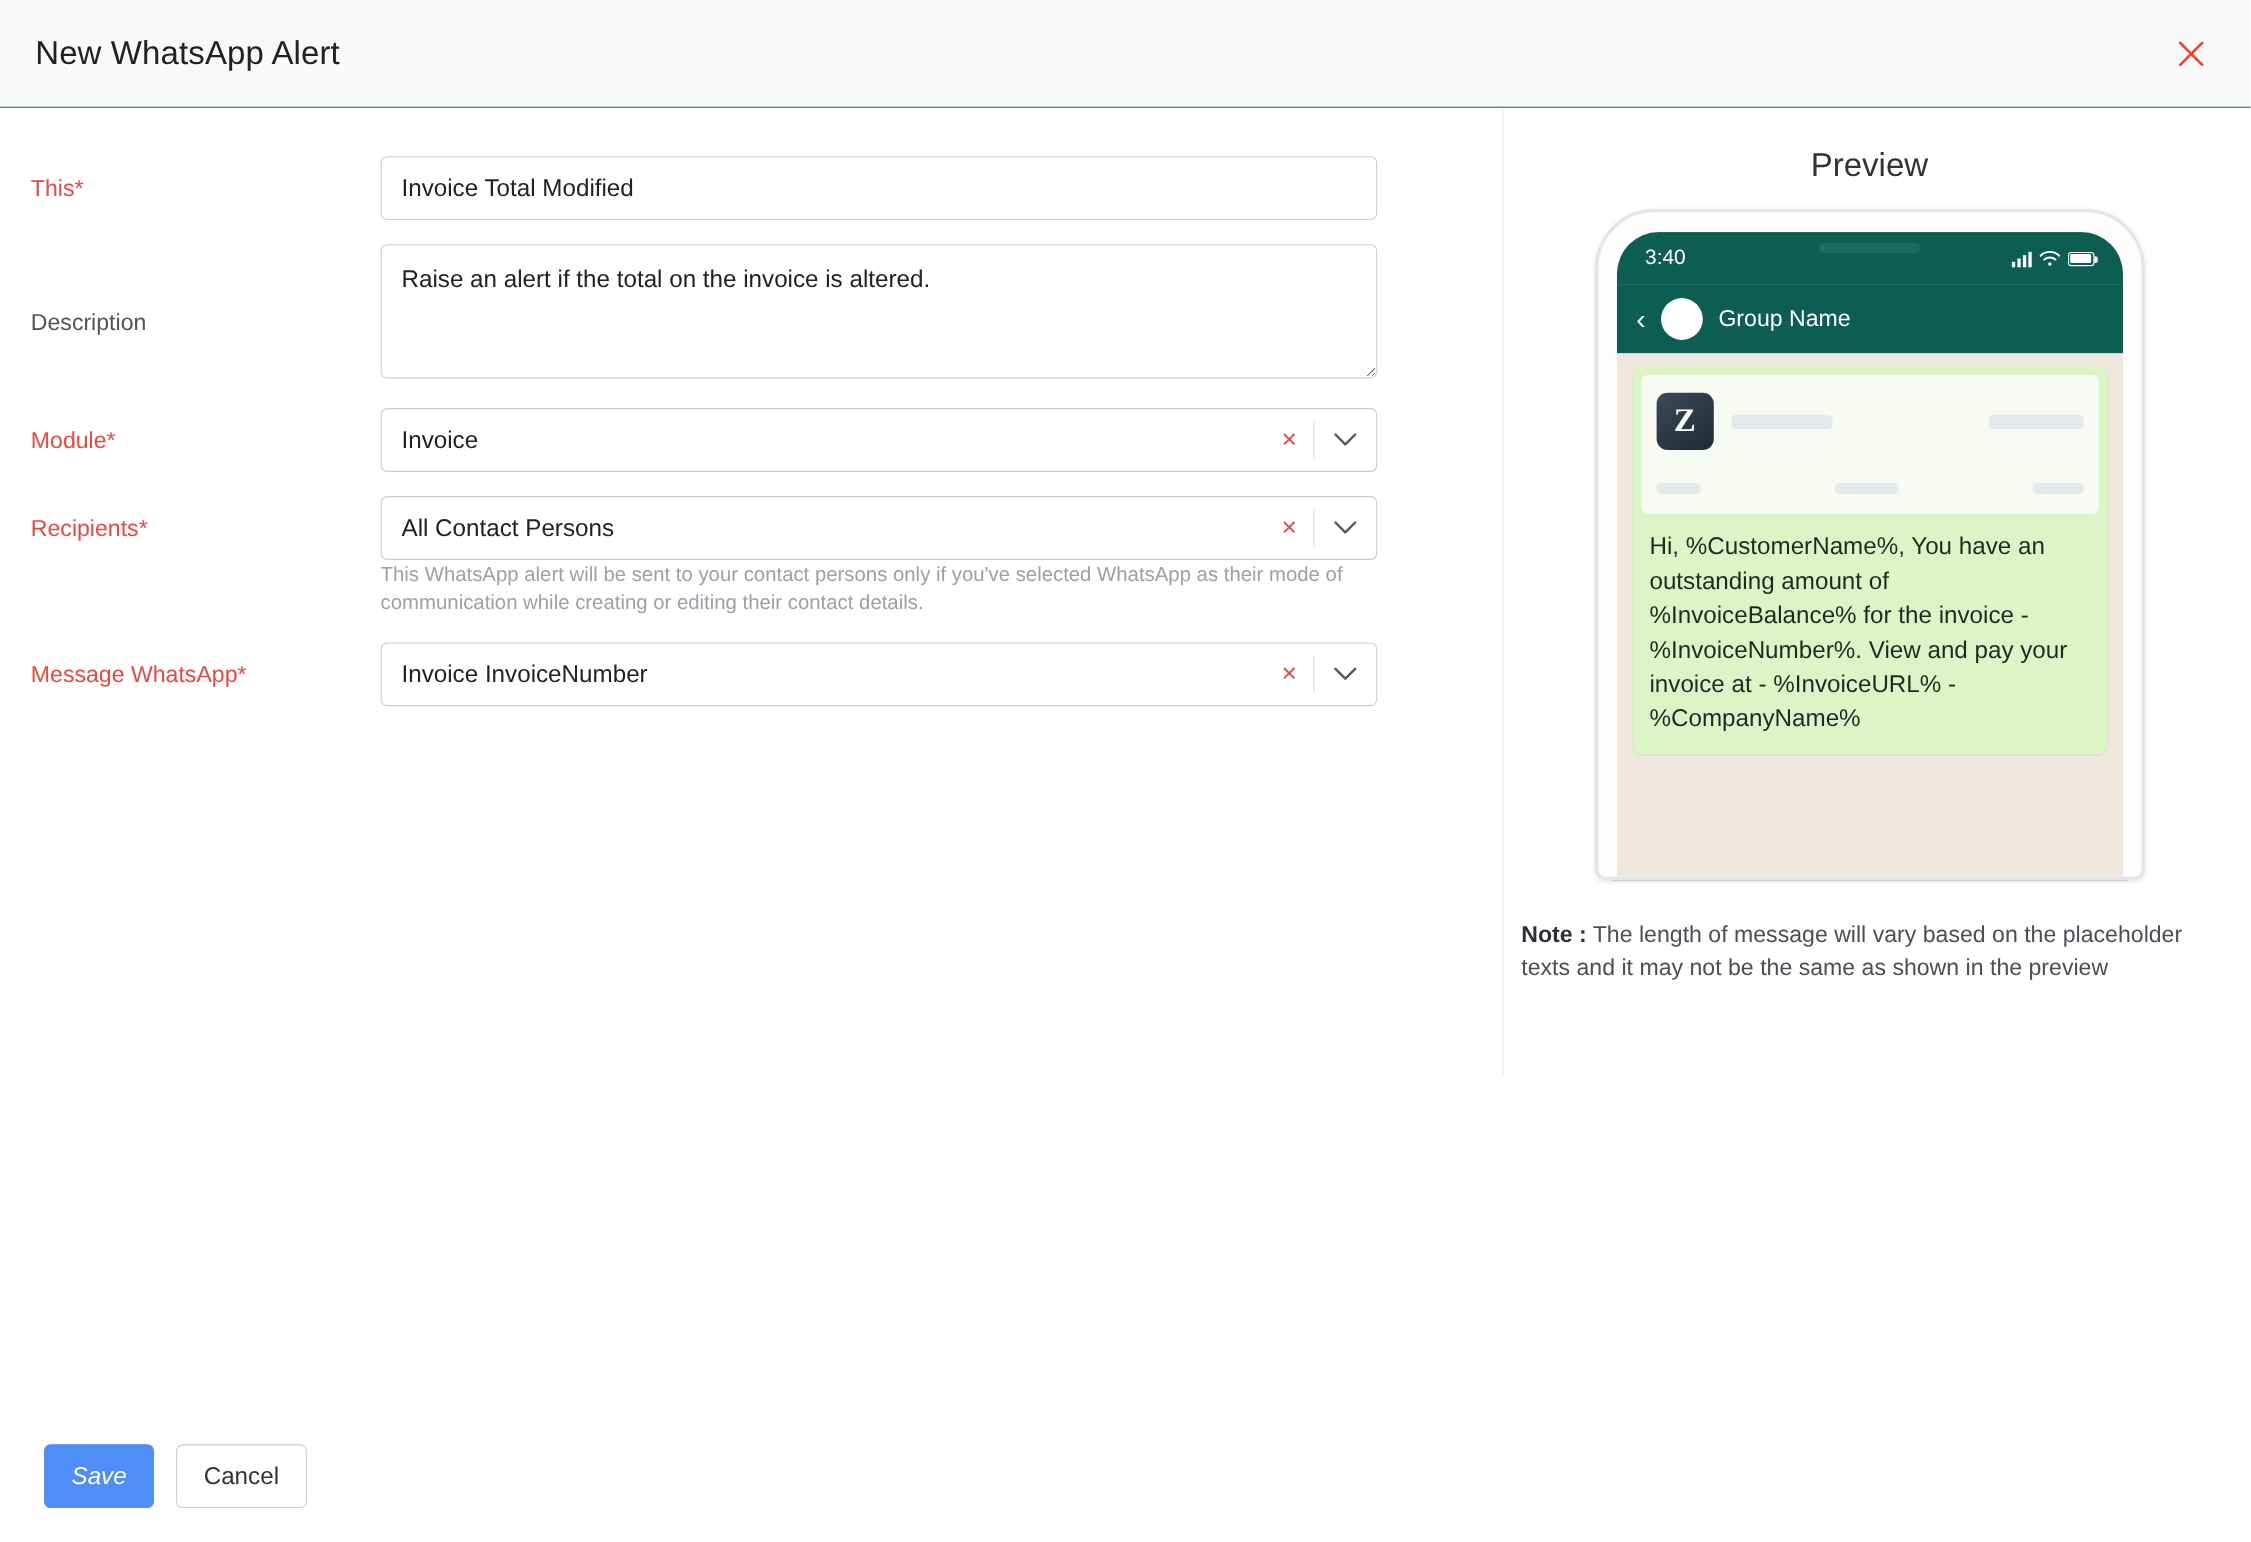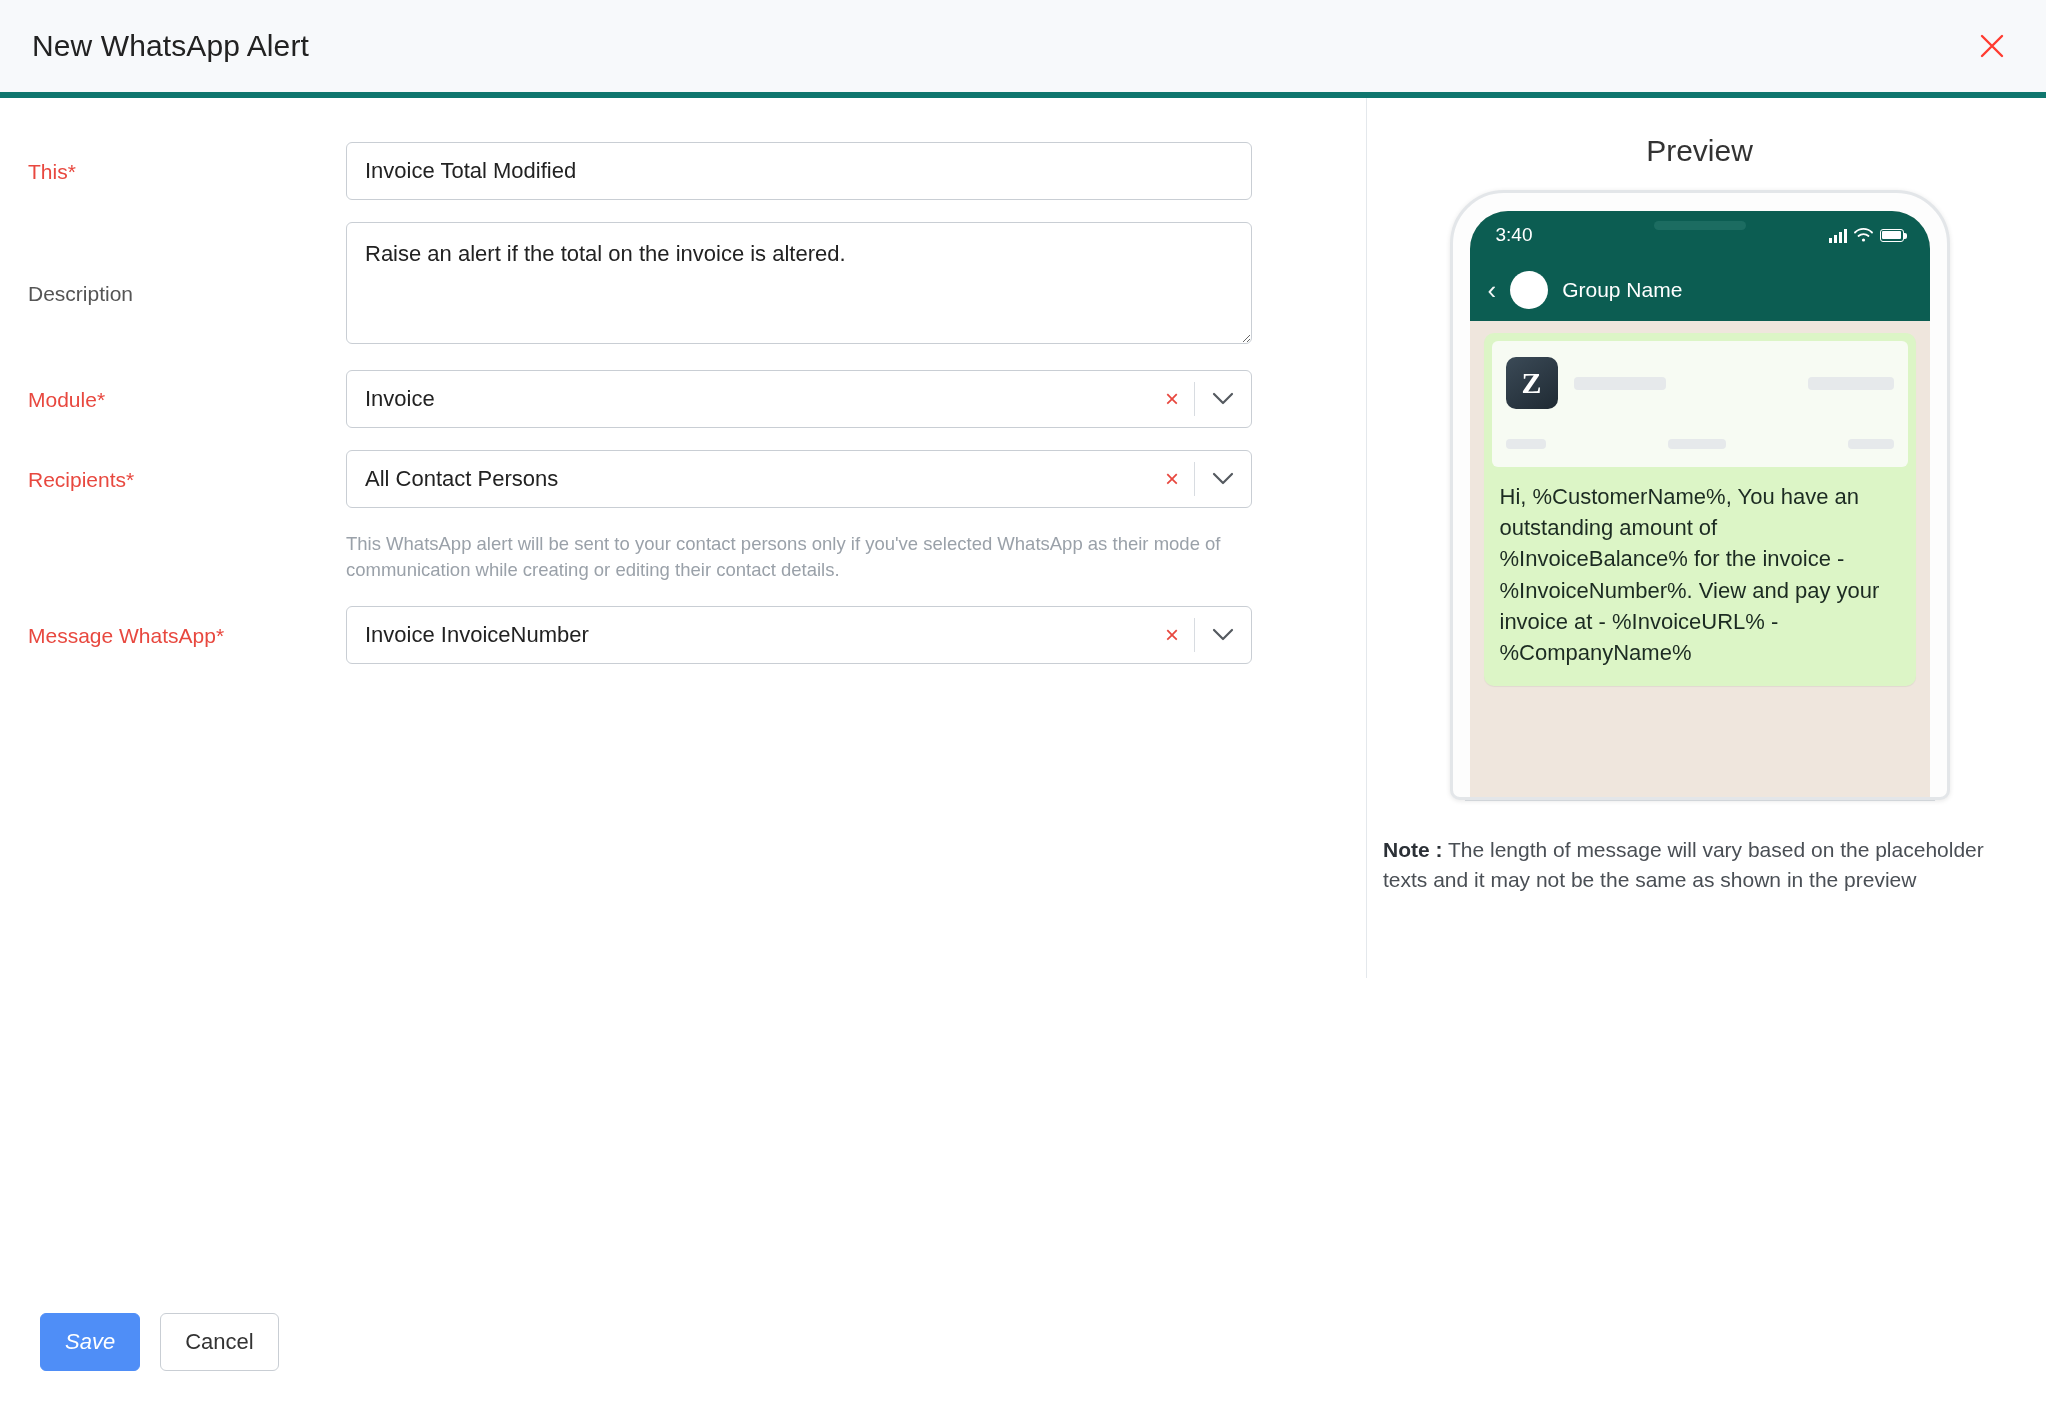--- a/index.html
+++ b/index.html
@@ -18,21 +18,21 @@
     height: 1402px;
     background: #ffffff;
     display: flex;
     flex-direction: column;
   }
   
   .dialog-header {
     height: 98px;
     min-height: 98px;
     background: #f7f9fb;
-    border-bottom: 6px solid #0f766e;
+    border-bottom: 1px solid #0f766e;
     display: flex;
     align-items: center;
     justify-content: space-between;
     padding: 0 34px 0 32px;
   }
   .dialog-title {
     font-size: 30px;
     color: #222222;
     font-weight: 400;
     letter-spacing: 0.1px;
@@ -152,21 +152,21 @@
     align-items: center;
     justify-content: center;
     color: #555a60;
     cursor: pointer;
   }
   .helper-text {
     width: 906px;
     font-size: 18.5px;
     color: #9aa1a9;
     line-height: 1.42;
-    margin-top: 23px;
+    margin-top: 0;
   }
 
   
   .preview-title {
     text-align: center;
     font-size: 30px;
     color: #333333;
     margin-bottom: 22px;
   }
   .phone-wrap {

